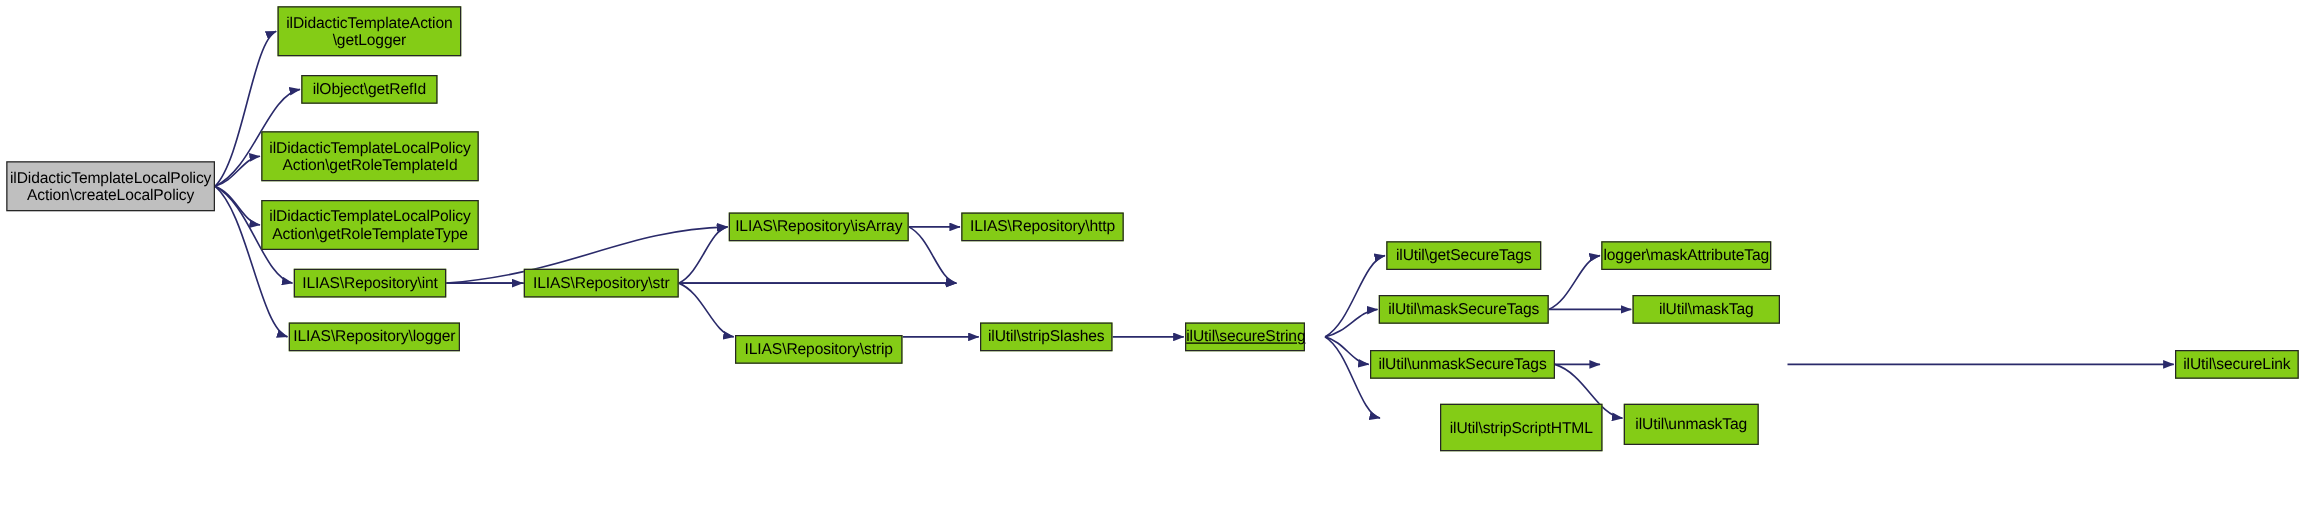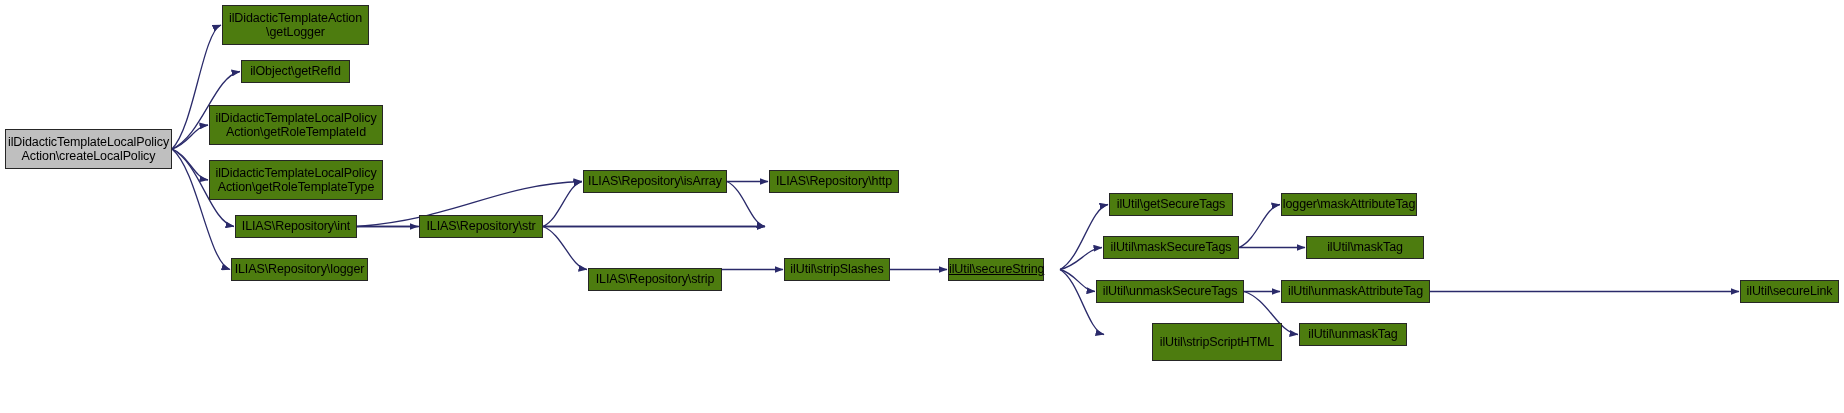--- a/index.html
+++ b/index.html
@@ -22,21 +22,21 @@
     left: 0;
     top: 0;
     width: 1844px;
     height: 413px;
     pointer-events: none;
   }
   .node {
     position: absolute;
     box-sizing: border-box;
     border: 1px solid #262626;
-    background: #4d7c0f;
+    background: #84cc16;
     color: #000000;
     font-size: 12.5px;
     line-height: 14.5px;
     display: flex;
     align-items: center;
     justify-content: center;
     text-align: center;
     white-space: pre-line;
     letter-spacing: -0.1px;
     z-index: 2;
@@ -104,16 +104,15 @@
     <div class="node" style="left: 588px; top: 258px; width: 134px; height: 23px; margin-top: 10px;"><span class="node-label">ILIAS\Repository\strip</span></div>
     <div class="node" style="left: 769px; top: 170px; width: 130px; height: 23px;"><span class="node-label">ILIAS\Repository\http</span></div>
     <div class="node" style="left: 784px; top: 258px; width: 106px; height: 23px;"><span class="node-label">ilUtil\stripSlashes</span></div>
     <div class="node" style="left: 948px; top: 258px; width: 96px; height: 23px; text-decoration: underline;"><span class="node-label">ilUtil\secureString</span></div>
     <div class="node" style="left: 1109px; top: 193px; width: 124px; height: 23px;"><span class="node-label">ilUtil\getSecureTags</span></div>
     <div class="node" style="left: 1103px; top: 236px; width: 136px; height: 23px;"><span class="node-label">ilUtil\maskSecureTags</span></div>
     <div class="node" style="left: 1096px; top: 280px; width: 148px; height: 23px;"><span class="node-label">ilUtil\unmaskSecureTags</span></div>
     <div class="node" style="left: 1152px; top: 323px; width: 130px; height: 38px;"><span class="node-label">ilUtil\stripScriptHTML</span></div>
     <div class="node" style="left: 1281px; top: 193px; width: 136px; height: 23px;"><span class="node-label">logger\maskAttributeTag</span></div>
     <div class="node" style="left: 1306px; top: 236px; width: 118px; height: 23px;"><span class="node-label">ilUtil\maskTag</span></div>
-    <div class="node" style="left: 1281px; top: 280px; width: 149px; height: 23px;"><span class="node-label">ilUtil\unmaskAttributeTag</span></div>
-    <div class="node" style="left: 1299px; top: 323px; width: 108px; height: 23px;"><span class="node-label">ilUtil\unmaskTag</span></div>
+    <div class="node" style="left: 1299px; top: 323px; width: 108px; height: 33px;"><span class="node-label">ilUtil\unmaskTag</span></div>
     <div class="node" style="left: 1740px; top: 280px; width: 99px; height: 23px;"><span class="node-label">ilUtil\secureLink</span></div>
   </div>
 
 </body></html>

